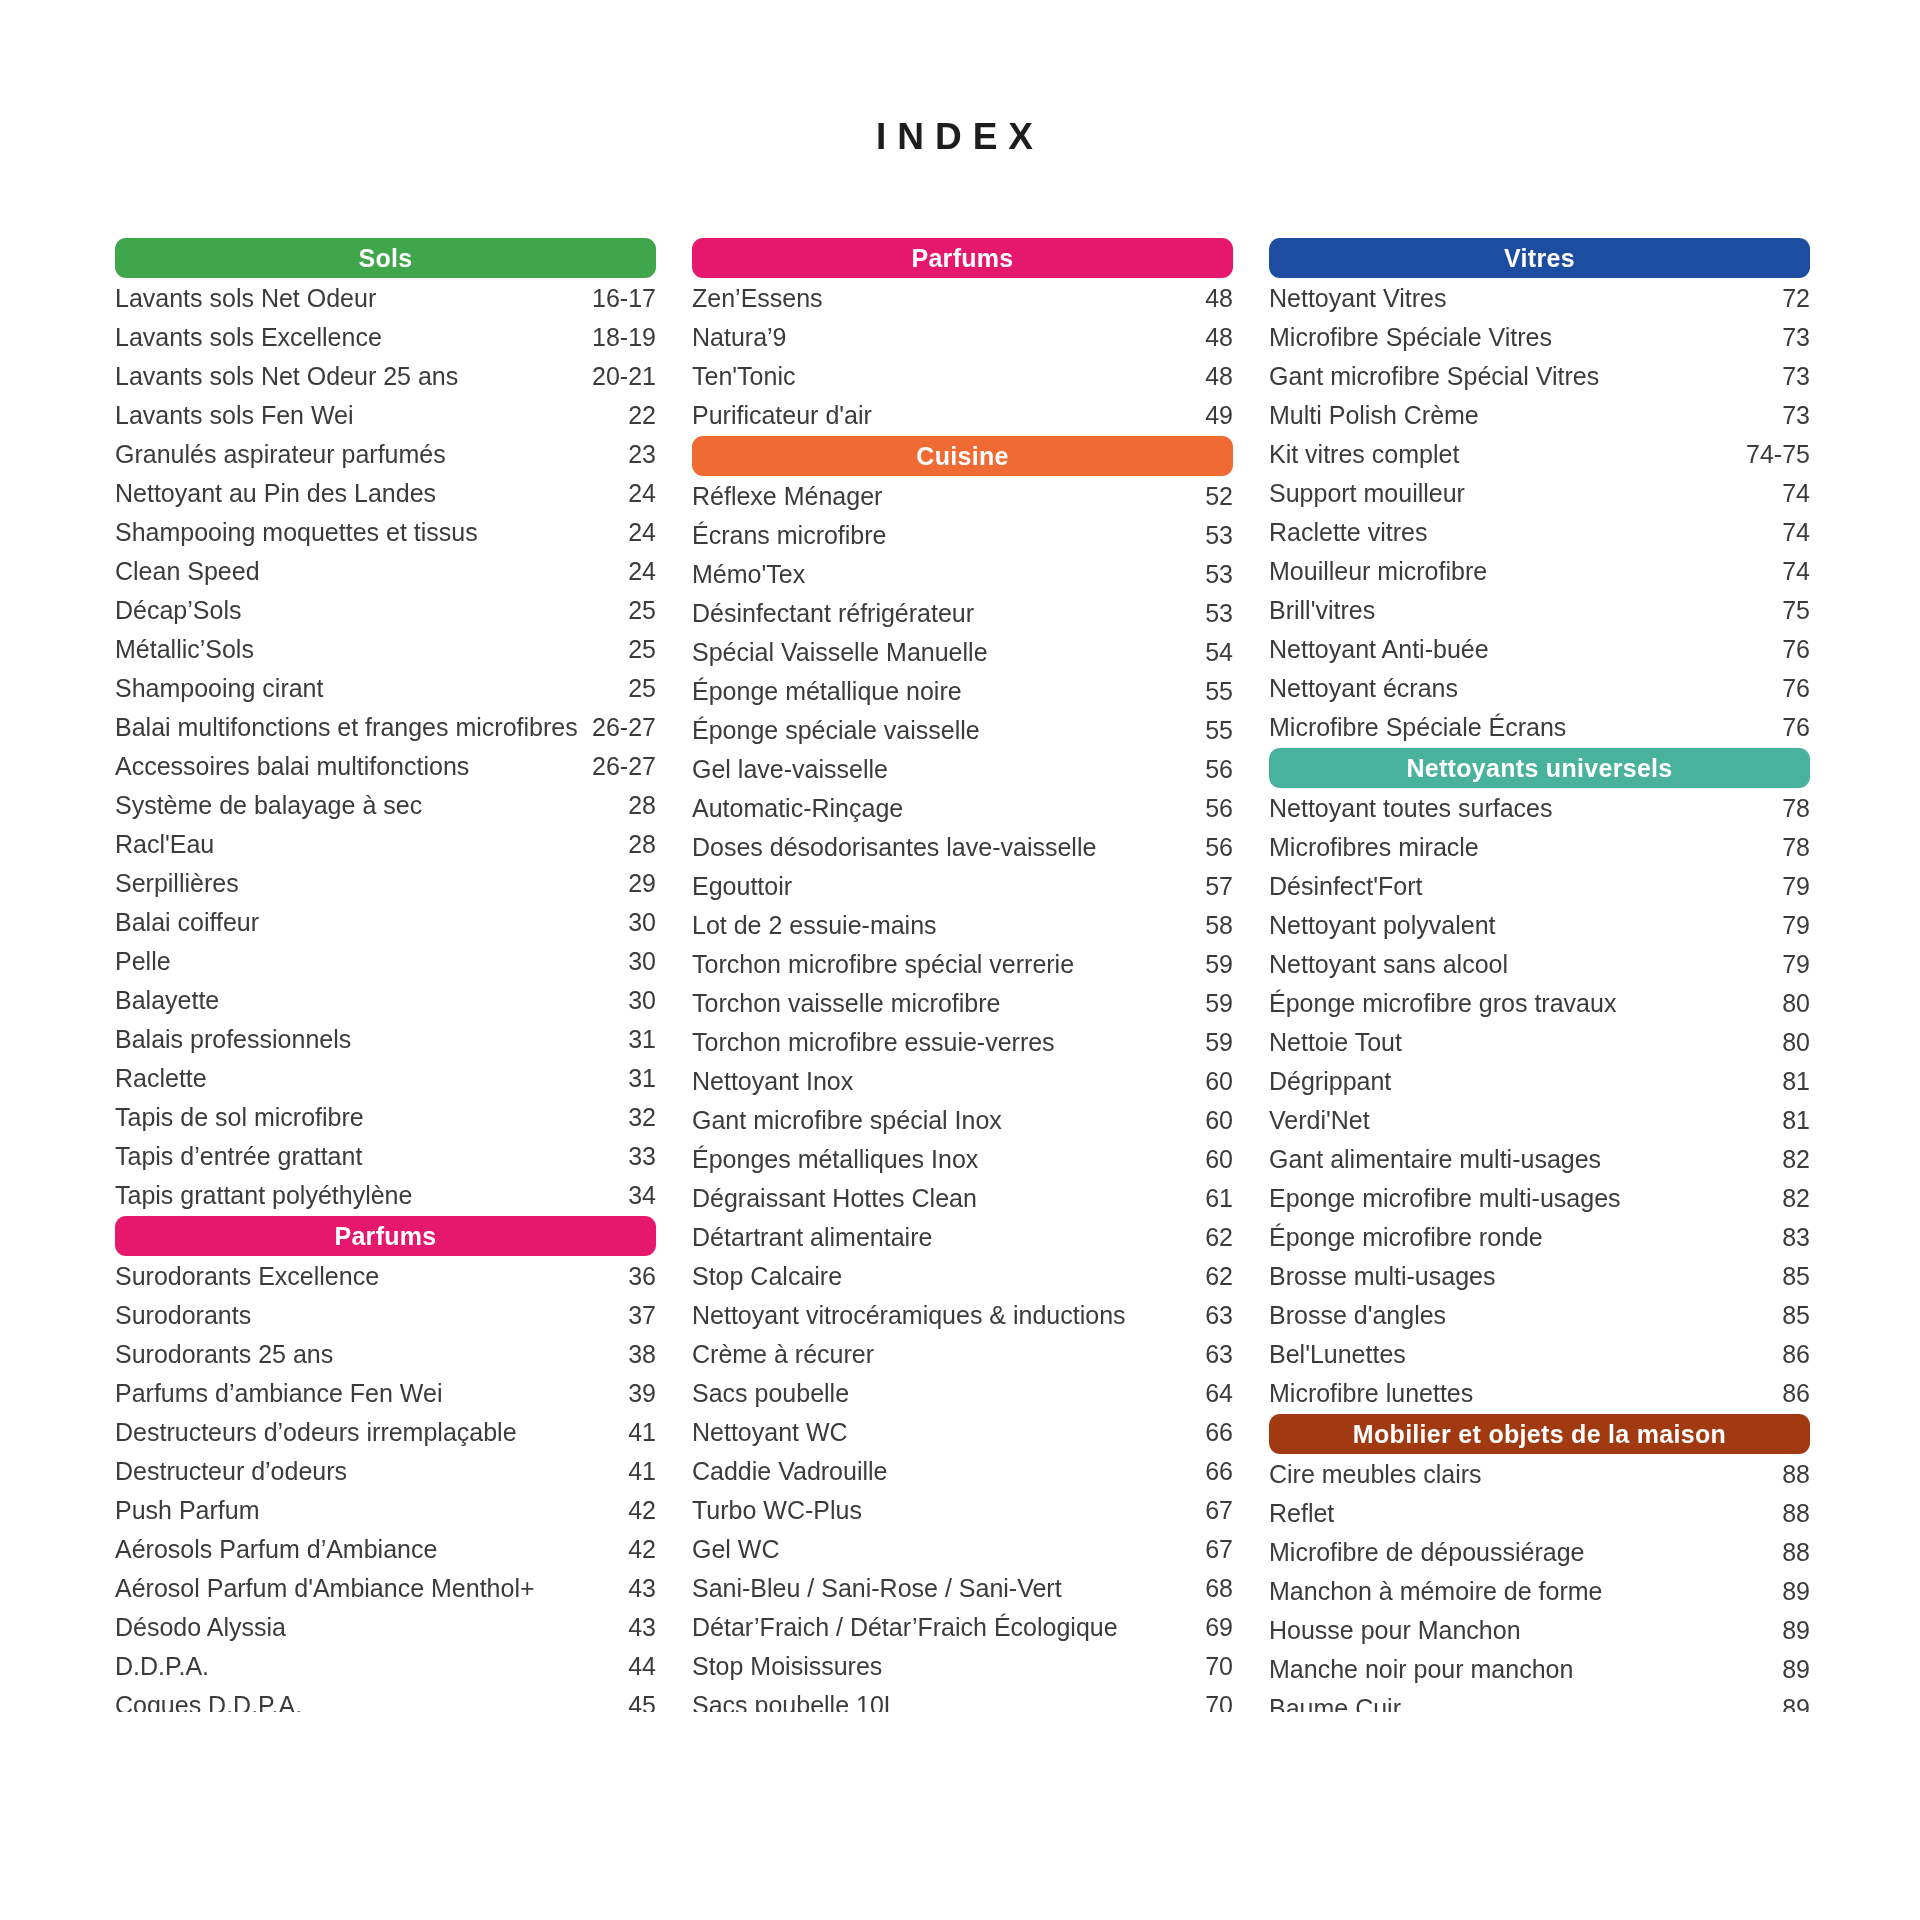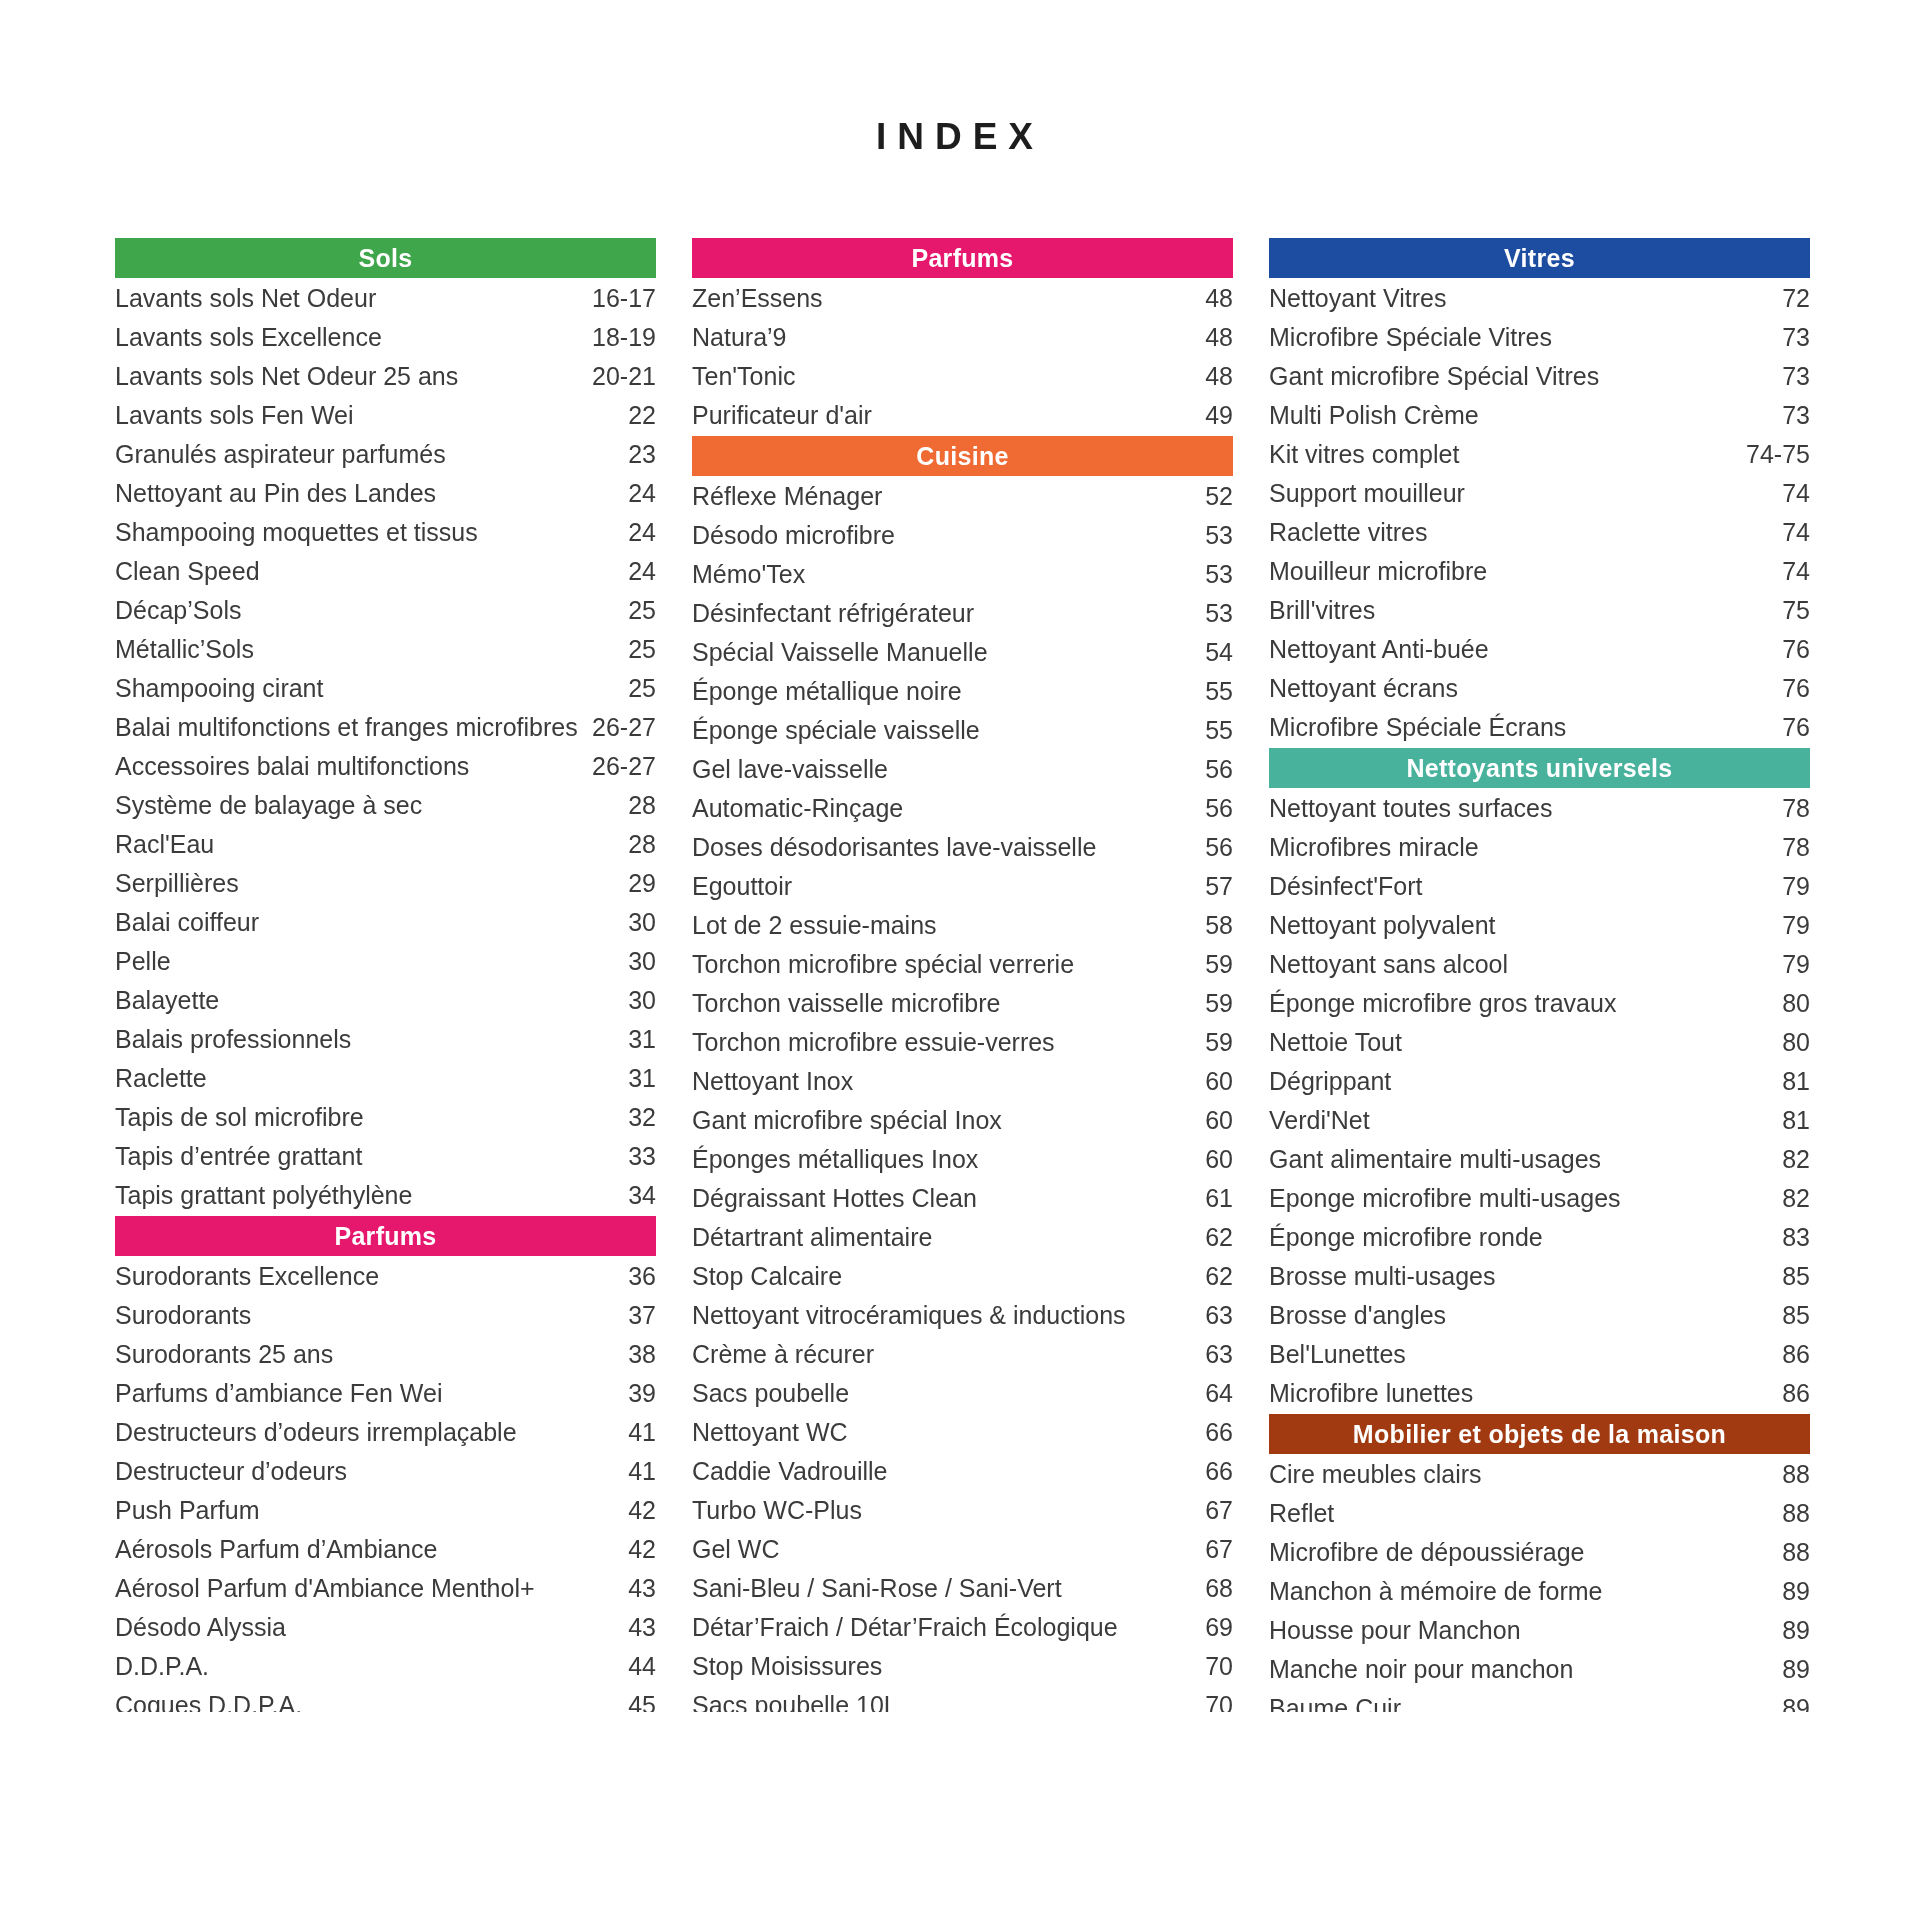--- a/index.html
+++ b/index.html
@@ -38,20 +38,21 @@
   .section-header{
     height:40px;
     margin:1px 0;
     display:flex;
     align-items:center;
     justify-content:center;
     color:#ffffff;
     font-weight:700;
     font-size:25px;
     letter-spacing:0.3px;
+    border-radius:11px;
   }
   .row{
     height:39px;
     display:flex;
     justify-content:space-between;
     align-items:center;
     font-size:25px;
     color:#3b3b3b;
   }
   .row .name{
@@ -250,21 +251,21 @@
         <div class="row">
           <span class="name">Purificateur d'air</span>
           <span class="pg">49</span>
         </div>
         <div class="section-header" style="background: rgb(239, 107, 51);">Cuisine</div>
         <div class="row">
           <span class="name">Réflexe Ménager</span>
           <span class="pg">52</span>
         </div>
         <div class="row">
-          <span class="name">Désodo microfibre</span>
+          <span class="name">Écrans microfibre</span>
           <span class="pg">53</span>
         </div>
         <div class="row">
           <span class="name">Mémo'Tex</span>
           <span class="pg">53</span>
         </div>
         <div class="row">
           <span class="name">Désinfectant réfrigérateur</span>
           <span class="pg">53</span>
         </div>

